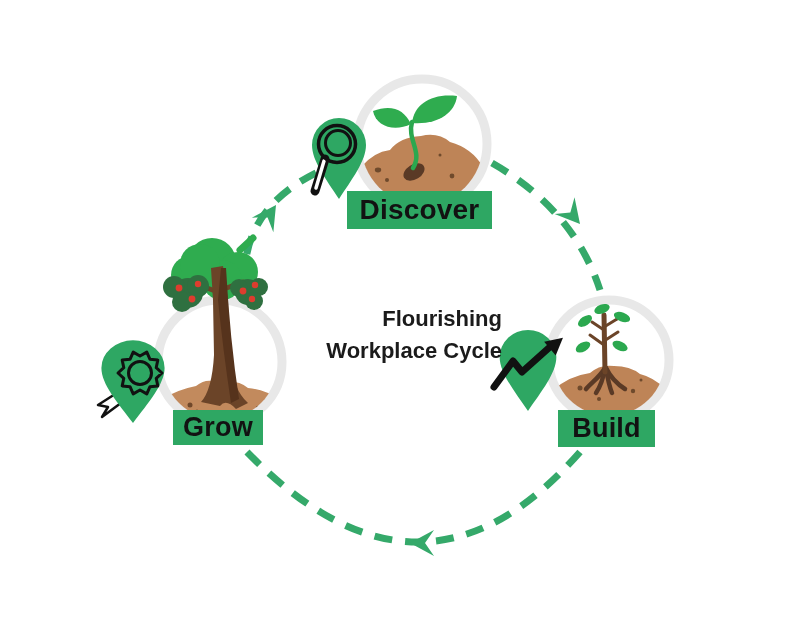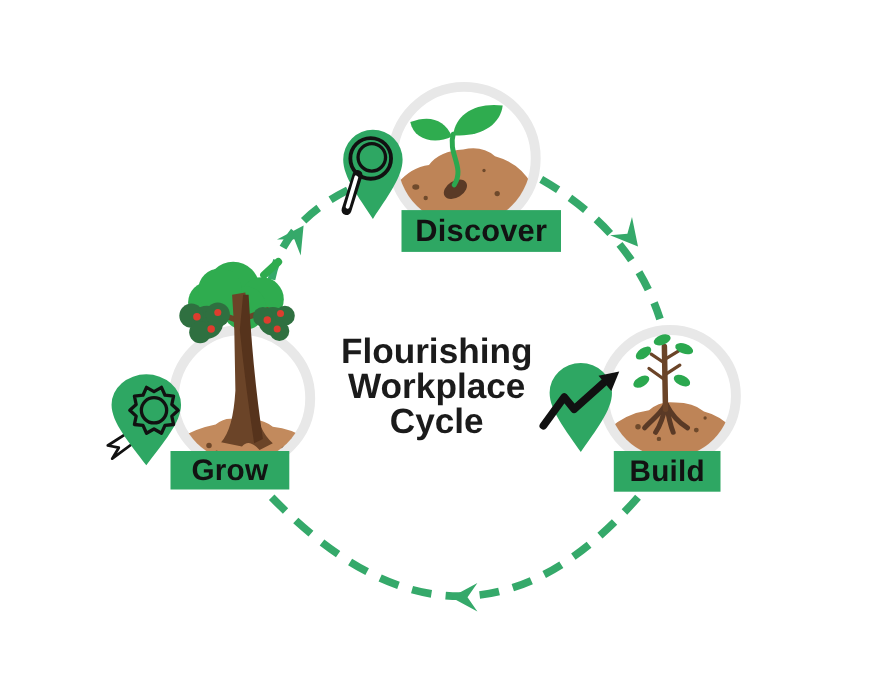--- a/index.html
+++ b/index.html
@@ -6,26 +6,26 @@
   #canvas{
     position:relative;width:800px;height:628px;background:#FFFFFF;overflow:hidden;
     font-family:"Liberation Sans", sans-serif;
   }
   #cycle-svg{position:absolute;left:0;top:0;}
   .stage-label{
     position:absolute;background:#2EA763;color:#121212;
     display:flex;align-items:center;justify-content:center;
     font-weight:700;letter-spacing:0.2px;
   }
-  .stage-label.discover{left:365px;top:191px;width:145px;height:38px;font-size:28px;}
-  .stage-label.grow{left:155px;top:410px;width:108px;height:35px;font-size:27px;}
+  .stage-label.discover{left:347px;top:191px;width:145px;height:38px;font-size:28px;}
+  .stage-label.grow{left:173px;top:410px;width:90px;height:35px;font-size:27px;}
   .stage-label.build{left:558px;top:410px;width:97px;height:37px;font-size:27px;align-items:center;}
   #diagram-title{
     position:absolute;left:292px;top:303px;width:210px;
-    text-align:center;font-size:32px;line-height:32px;font-weight:700;
+    text-align:right;font-size:22px;line-height:32px;font-weight:700;
     color:#1B1B1B;
   }
 </style>
 </head>
 <body>
 
 <div id="canvas">
 
   <svg id="cycle-svg" width="800" height="628" viewBox="0 0 800 628">
 

